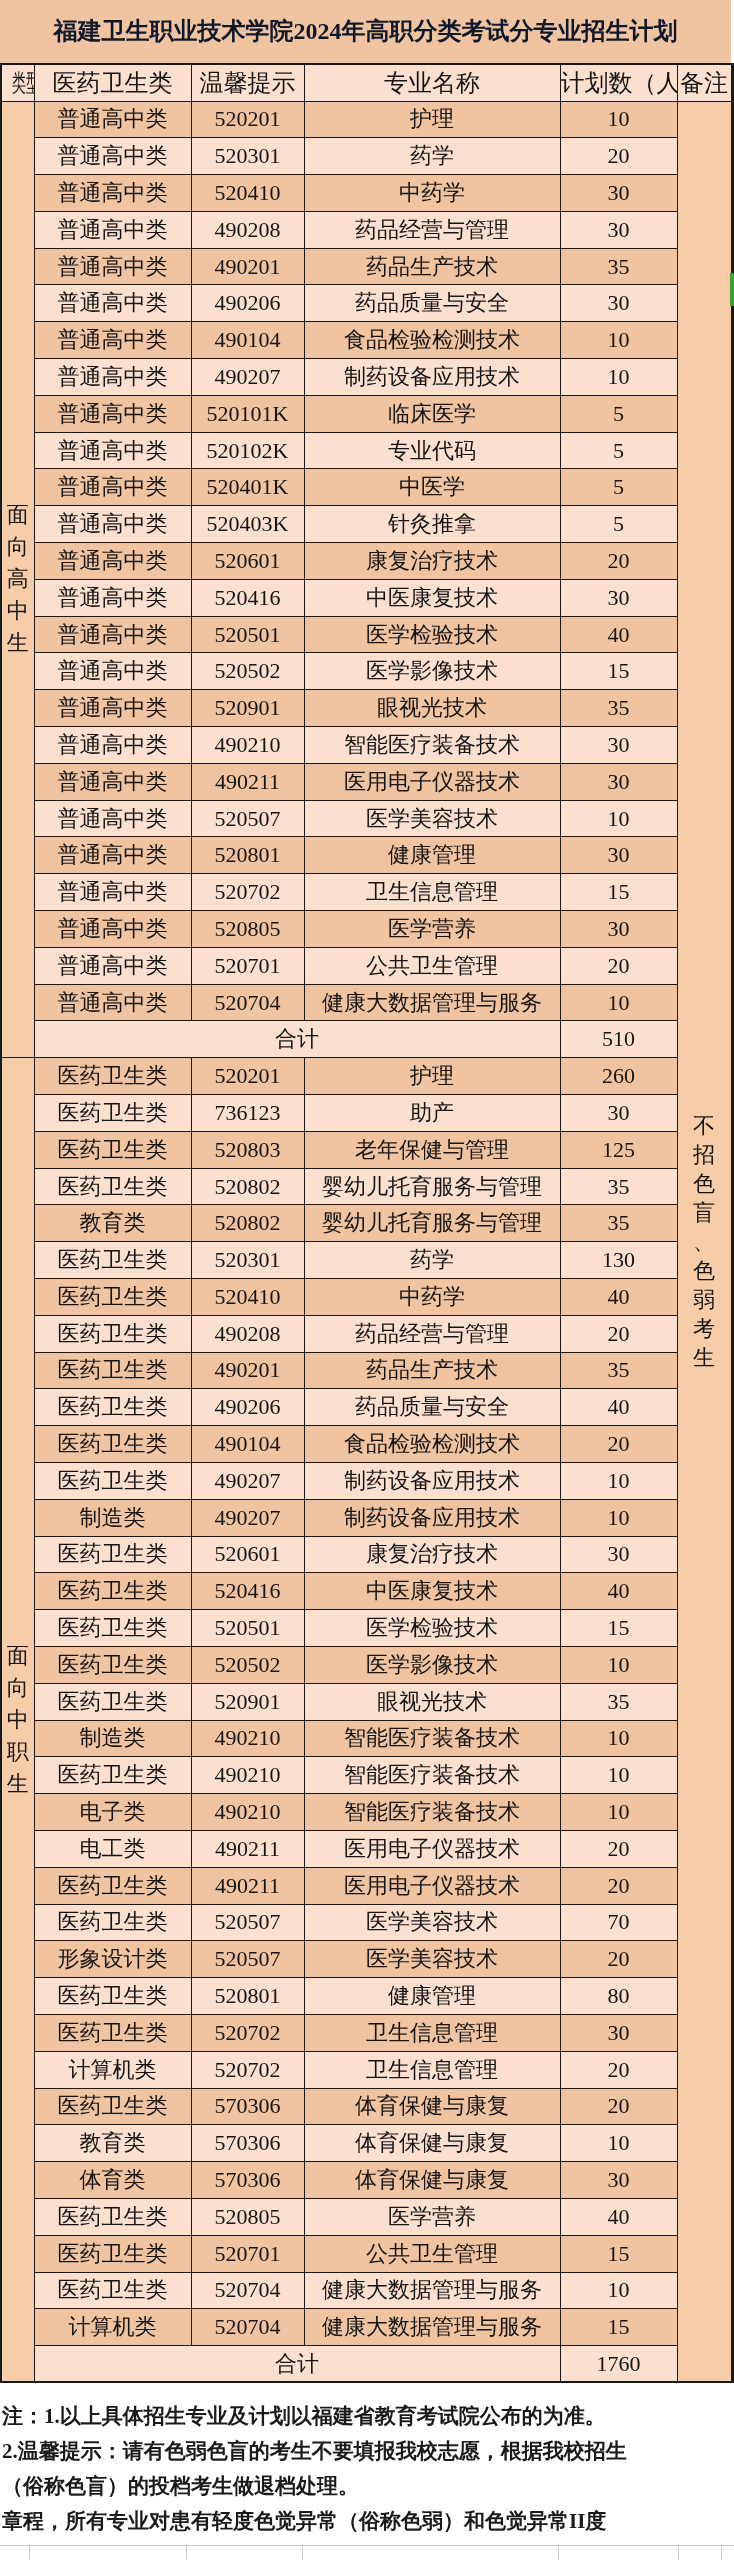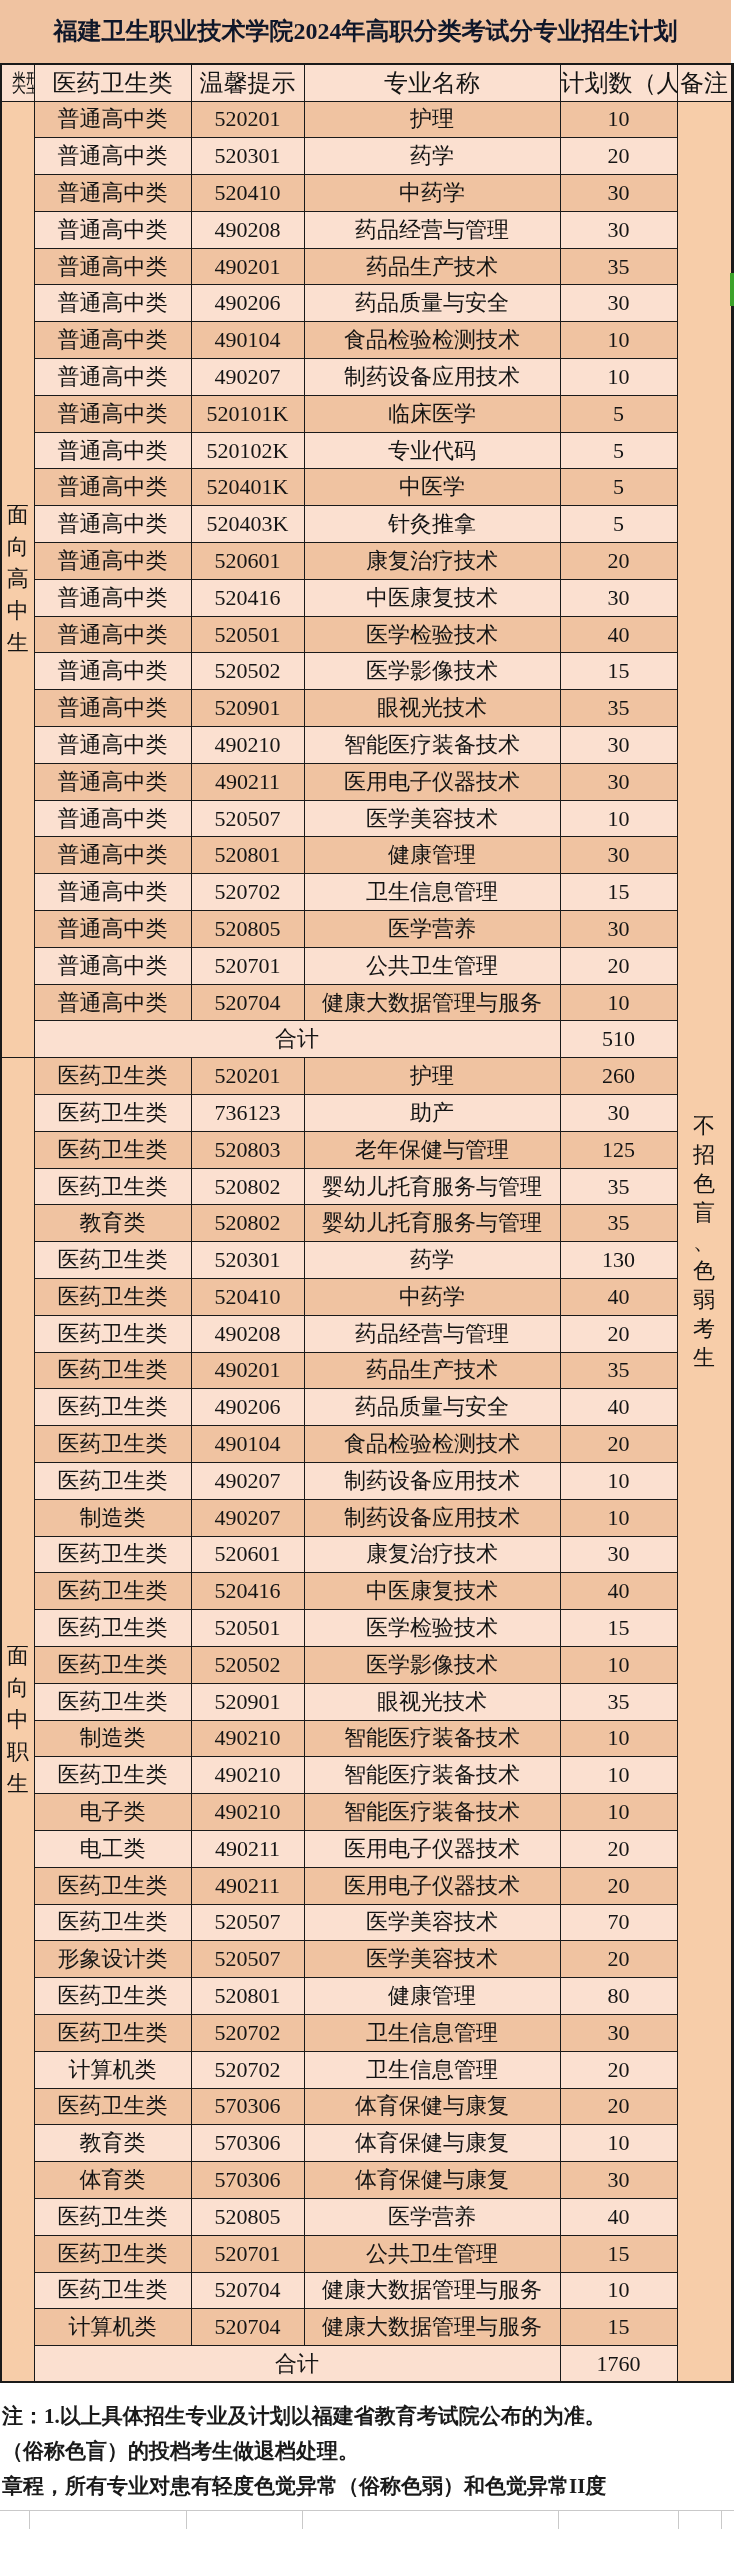--- a/index.html
+++ b/index.html
@@ -472,20 +472,21 @@
         </tr>
         <tr>
           <td colspan="3">合计</td>
           <td>1760</td>
         </tr>
       </tbody>
   </table>
 
   <div class="notes">
     <div>注：1.以上具体招生专业及计划以福建省教育考试院公布的为准。</div>
+    <div>2.温馨提示：请有色弱色盲的考生不要填报我校志愿，根据我校招生</div>
     <div>（俗称色盲）的投档考生做退档处理。</div>
     <div>章程，所有专业对患有轻度色觉异常（俗称色弱）和色觉异常II度</div>
   </div>
 
   <div class="ghost-grid">
     <i style="left:29px"></i>
       <i style="left:186px"></i>
       <i style="left:302px"></i>
     <i style="left:558px"></i>
       <i style="left:678px"></i>

